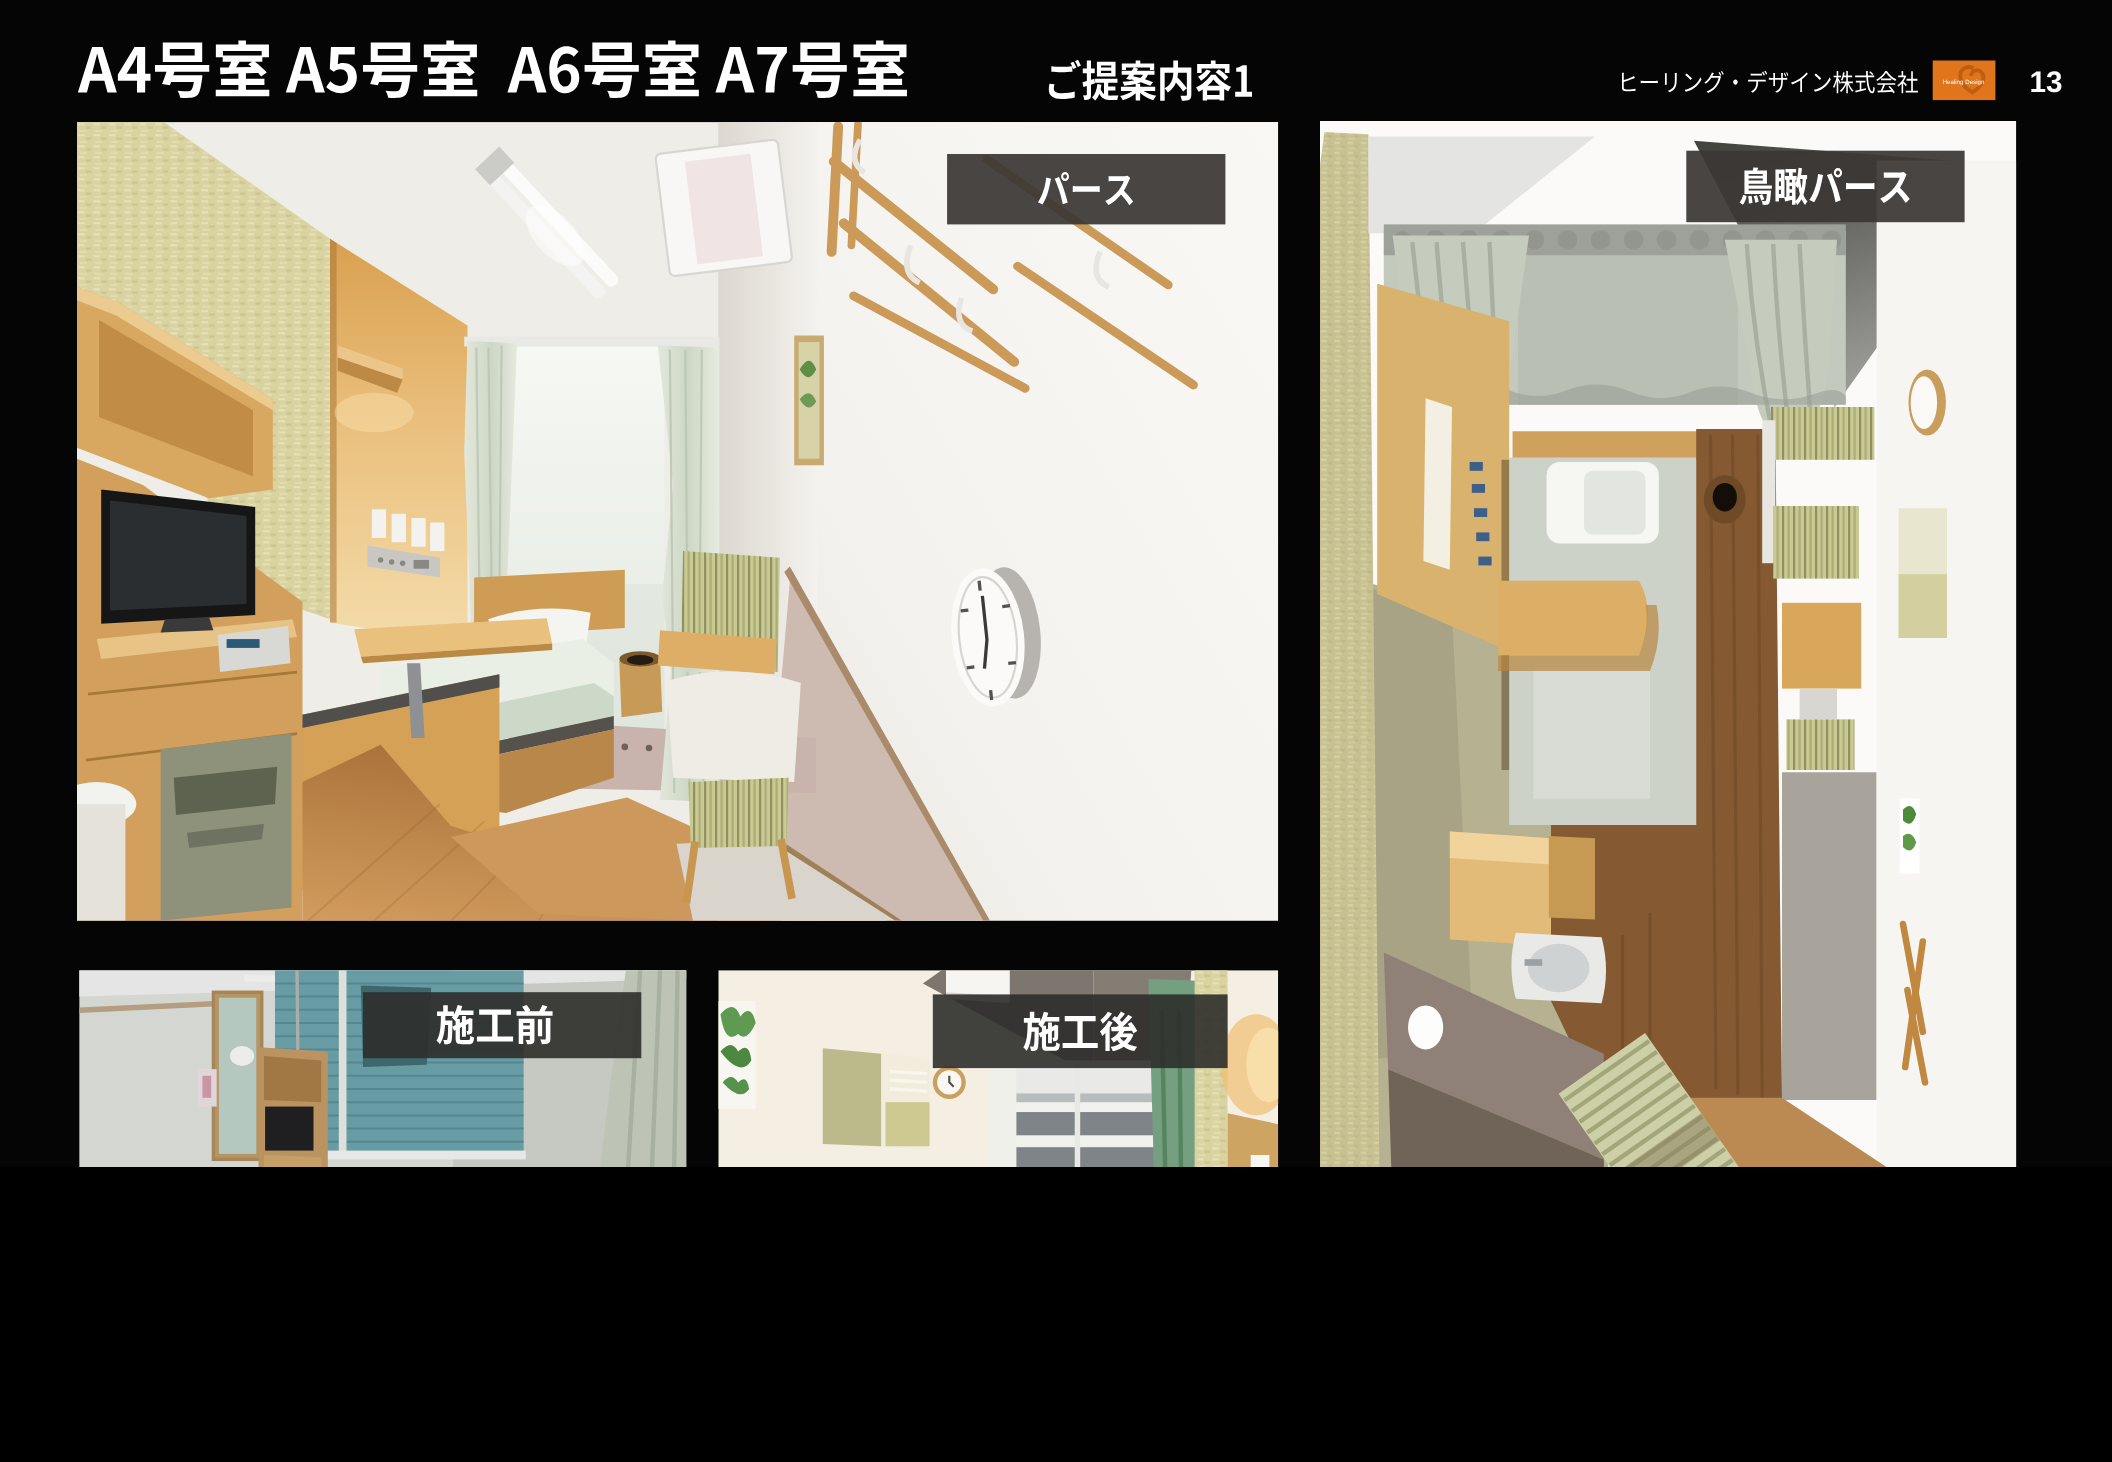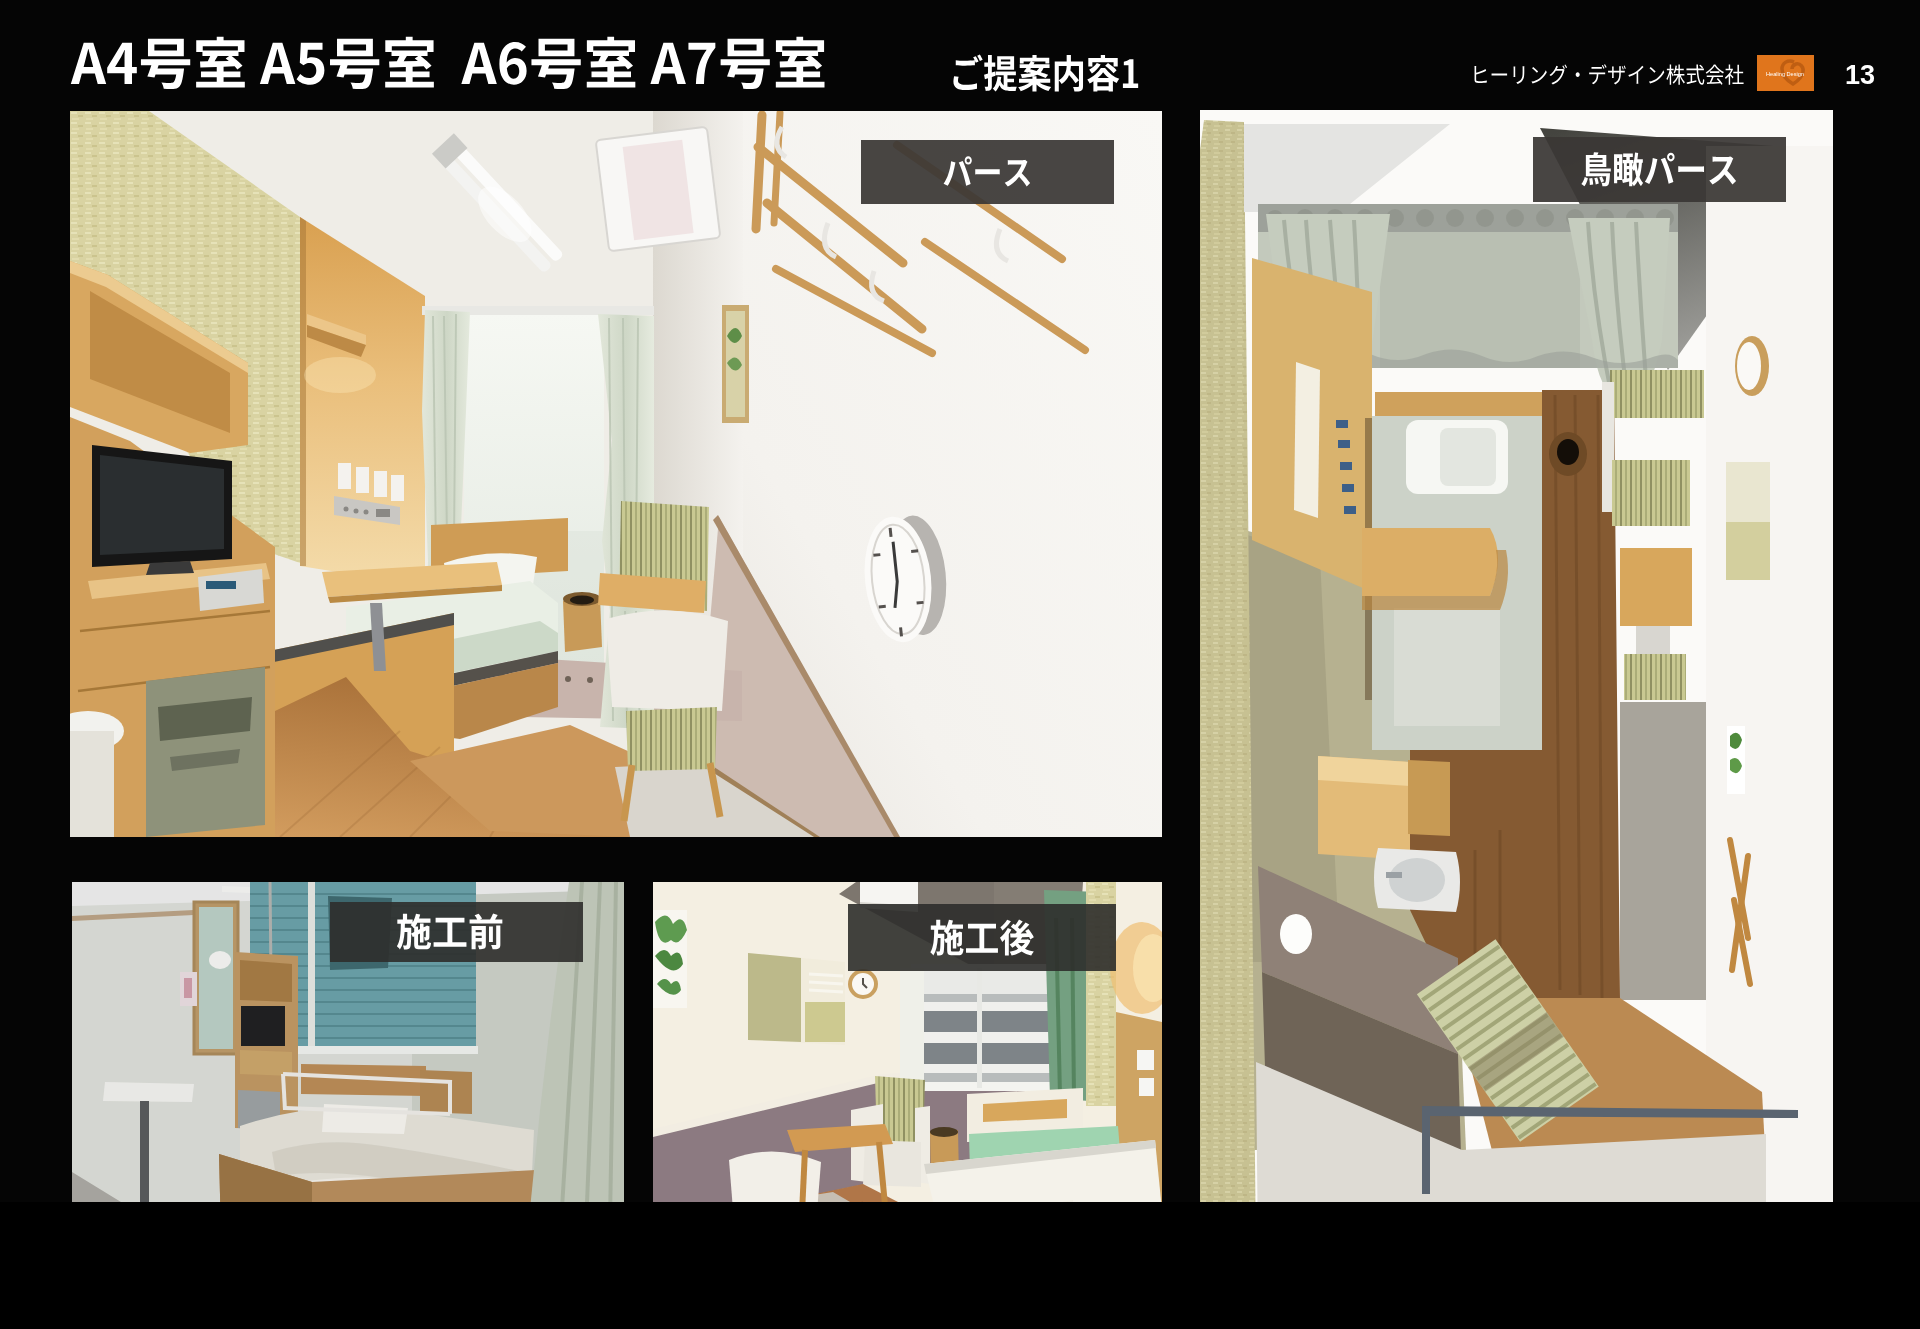--- a/index.html
+++ b/index.html
@@ -1,15 +1,15 @@
 <!DOCTYPE html>
 <html><head><meta charset="utf-8"><title>A4-A7</title><style>
 html,body{margin:0;padding:0;background:#000;}
 *{box-sizing:border-box;}
-#page{position:relative;width:1920px;height:1202px;background:#050505;overflow:hidden;font-family:"Liberation Sans",sans-serif;}
+#page{position:relative;width:1920px;height:1061px;background:#050505;overflow:hidden;font-family:"Liberation Sans",sans-serif;}
 </style></head><body>
 <div id="page">
 <svg width="1920" height="1329" viewBox="0 0 1920 1329" xmlns="http://www.w3.org/2000/svg">
 <defs>
 <linearGradient id="woodwall" x1="0" y1="0" x2="0" y2="1">
  <stop offset="0" stop-color="#d9a050"></stop>
           <stop offset="0.45" stop-color="#eabf7c"></stop>
           <stop offset="1" stop-color="#f4dcab"></stop>
 </linearGradient>
 <linearGradient id="rwallg" x1="1" y1="0" x2="0" y2="1">

